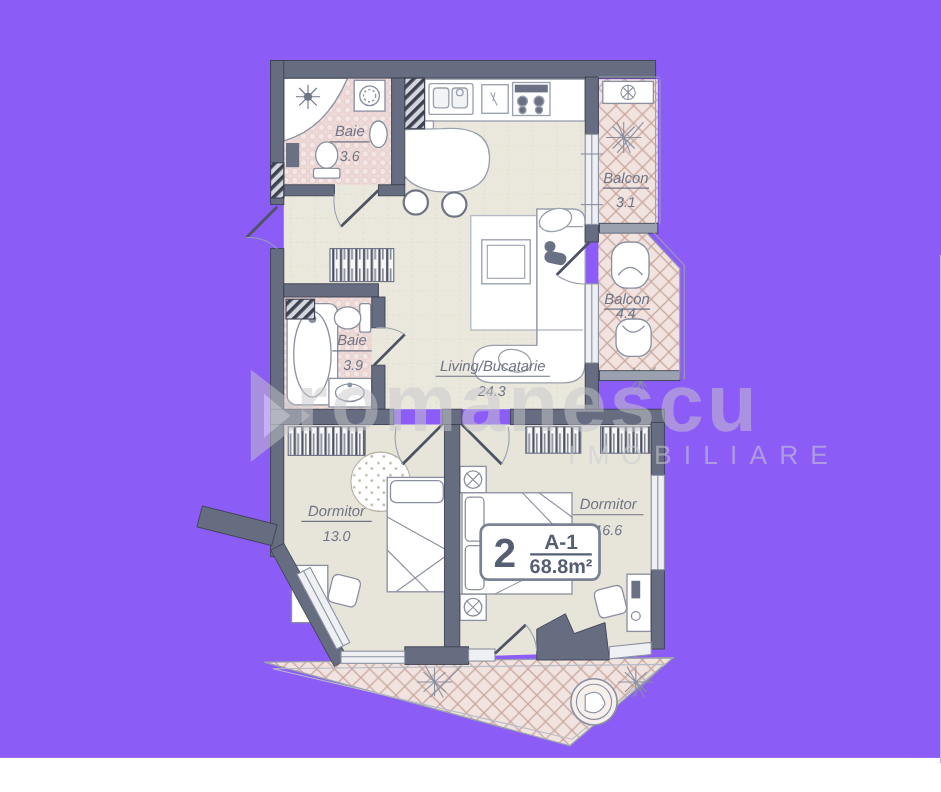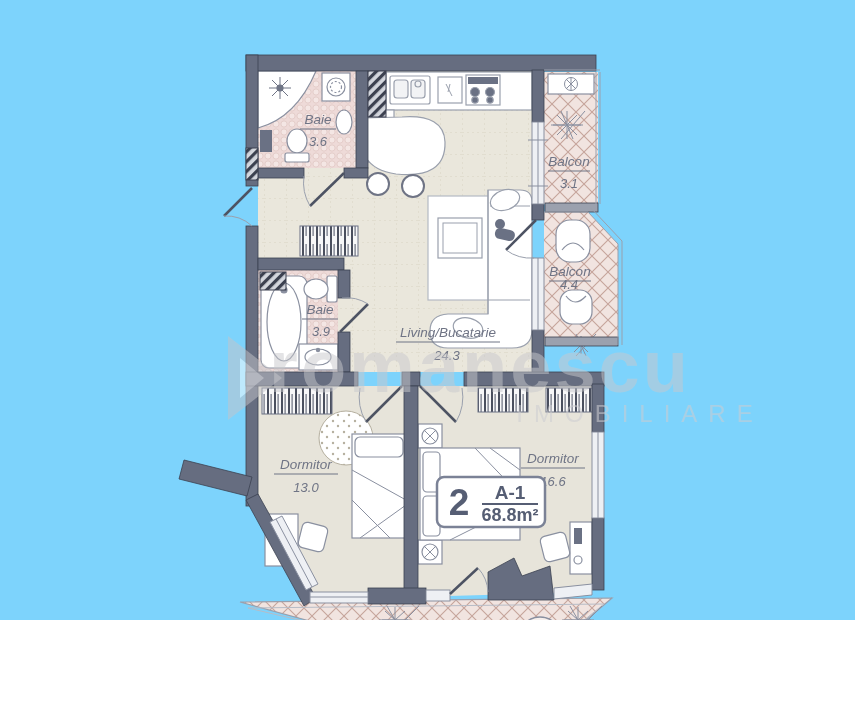--- a/index.html
+++ b/index.html
@@ -1,16 +1,16 @@
 <!DOCTYPE html>
 <html><head>
 <meta charset="utf-8">
 <style>
   html,body{margin:0;padding:0;background:#ffffff;}
-  .stage{position:relative;width:855px;height:620px;background:#7dd3fc;overflow:hidden;
+  .stage{position:relative;width:855px;height:689px;background:#8b5cf6;overflow:hidden;
          font-family:"Liberation Sans", sans-serif;}
   svg{position:absolute;left:0;top:0;}
   text{font-family:"Liberation Sans", sans-serif;}
   .room-label{font-style:italic;fill:#6f7485;font-size:13.5px;}
   .room-area{font-style:italic;fill:#6f7485;font-size:13px;}
   .badge-big{fill:#565e74;font-size:37px;font-weight:bold;}
   .badge-unit{fill:#565e74;font-size:19px;font-weight:bold;}
   .badge-area{fill:#565e74;font-size:18px;font-weight:bold;}
   .wm1{fill:#c9c9cd;font-size:74px;font-weight:bold;letter-spacing:3px;opacity:.5;}
   .wm2{fill:#cdcdd1;font-size:24px;letter-spacing:11px;opacity:.55;}

